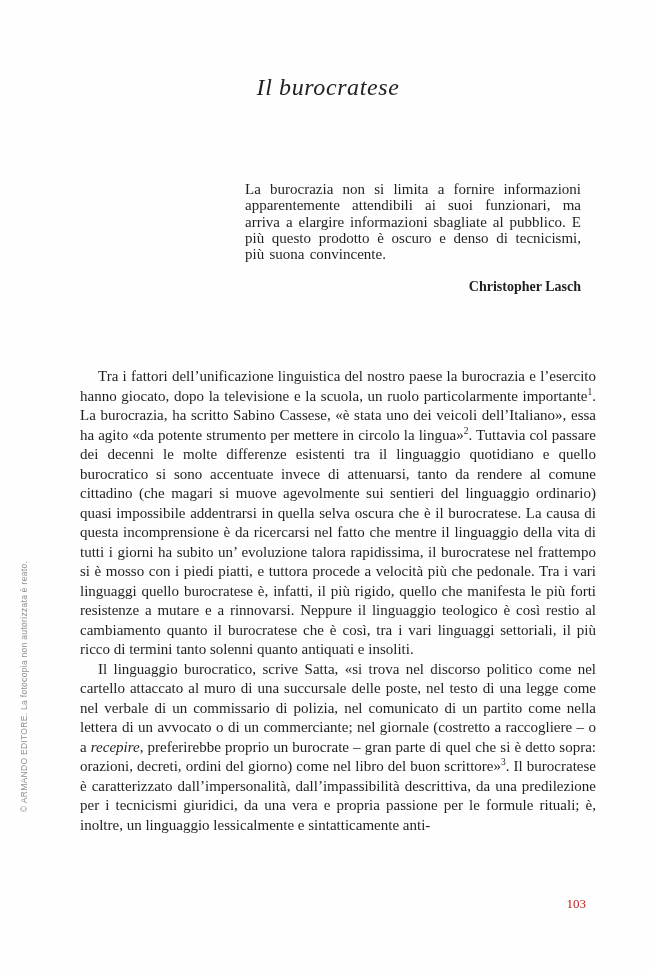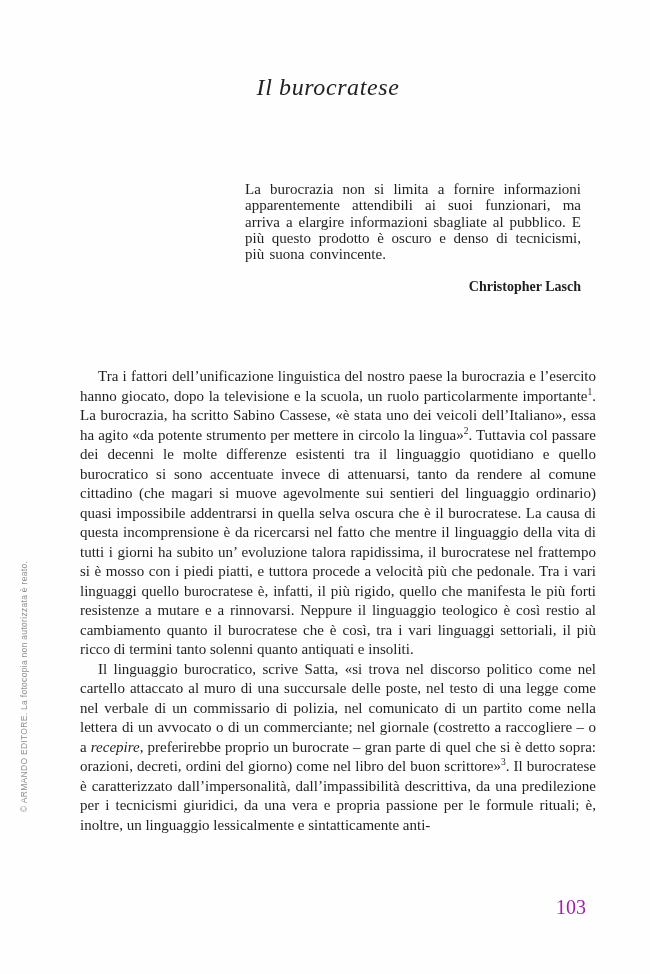--- a/index.html
+++ b/index.html
@@ -69,22 +69,22 @@
     line-height: 0;
     vertical-align: super;
   }
 
   .page-number {
     position: absolute;
     top: 896px;
     left: 70px;
     width: 516px;
     text-align: right;
-    font-size: 20px;
-    color: #a21caf;
+    font-size: 13px;
+    color: #b91c1c;
   }
 
   .copyright-sidebar {
     position: absolute;
     left: 19px;
     top: 812px;
     transform: rotate(-90deg);
     transform-origin: 0 0;
     white-space: nowrap;
     font-family: "Liberation Sans", "DejaVu Sans", sans-serif;

